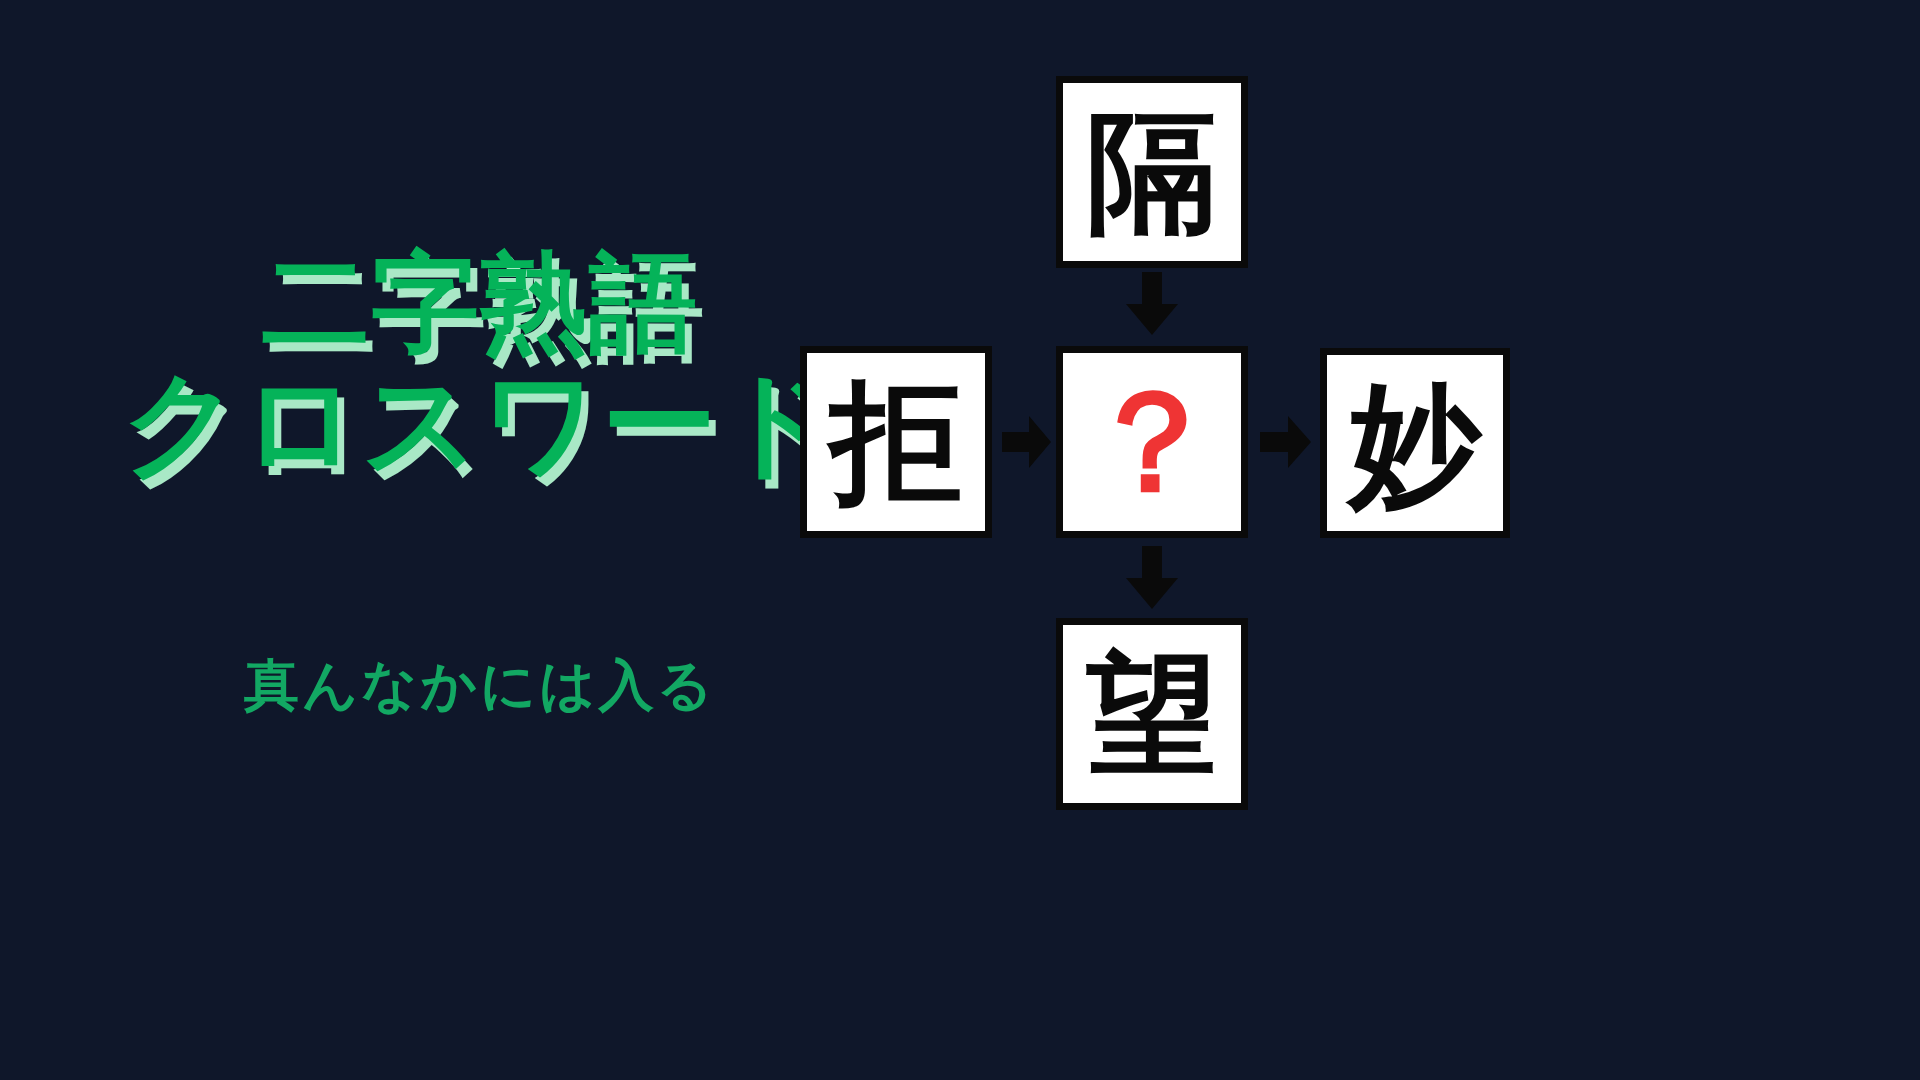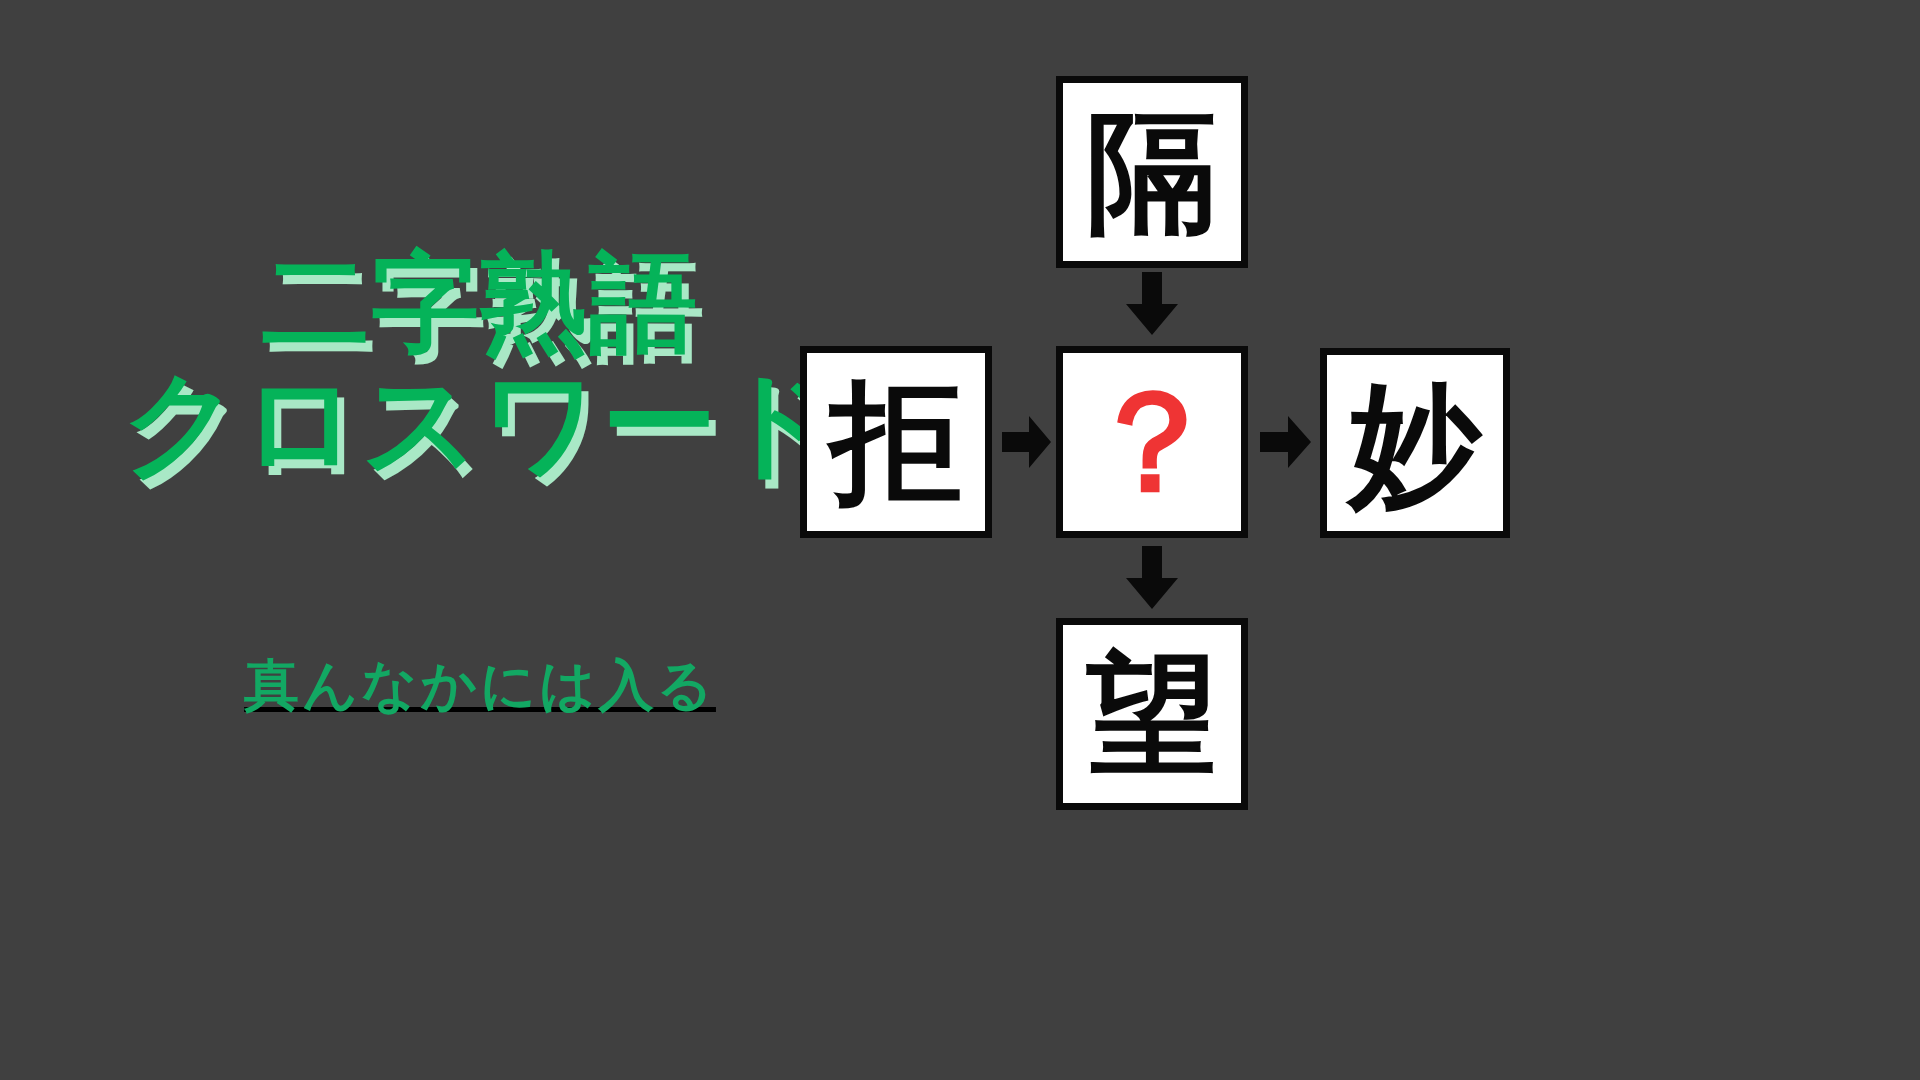--- a/index.html
+++ b/index.html
@@ -11,21 +11,21 @@
     width: 1920px;
     height: 1080px;
     overflow: hidden;
     font-family: "DejaVu Sans", "Liberation Sans", sans-serif;
   }
 
   #stage {
     position: relative;
     width: 1920px;
     height: 1080px;
-    background: #404040;
+    background: #0f172a;
   }
 
   
   #left-panel {
     position: absolute;
     left: 0;
     top: 0;
     width: 960px;
     height: 1080px;
   }
@@ -56,21 +56,20 @@
     font-size: 116px;
     margin-top: 6px;
   }
 
   #subtitle-block {
     position: absolute;
     left: 0;
     top: 655px;
     width: 960px;
     text-align: center;
-    text-decoration: underline;
   }
 
   .subtitle-line {
     font-family: "DejaVu Sans", "Liberation Sans", sans-serif;
     font-weight: bold;
     color: #12a863;
     font-size: 55px;
     line-height: 1.12;
     letter-spacing: 0.055em;
     white-space: nowrap;

